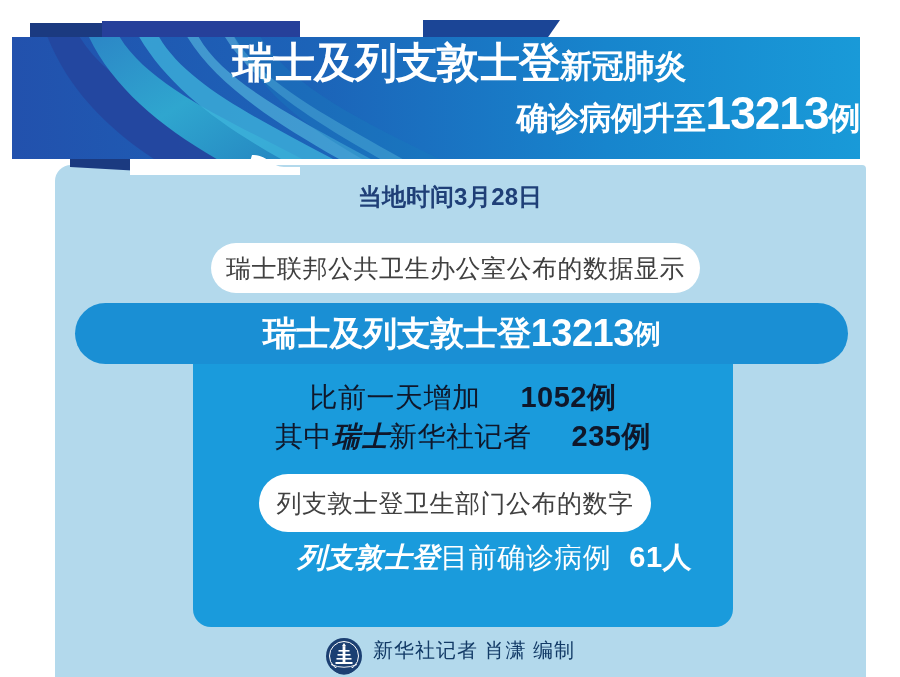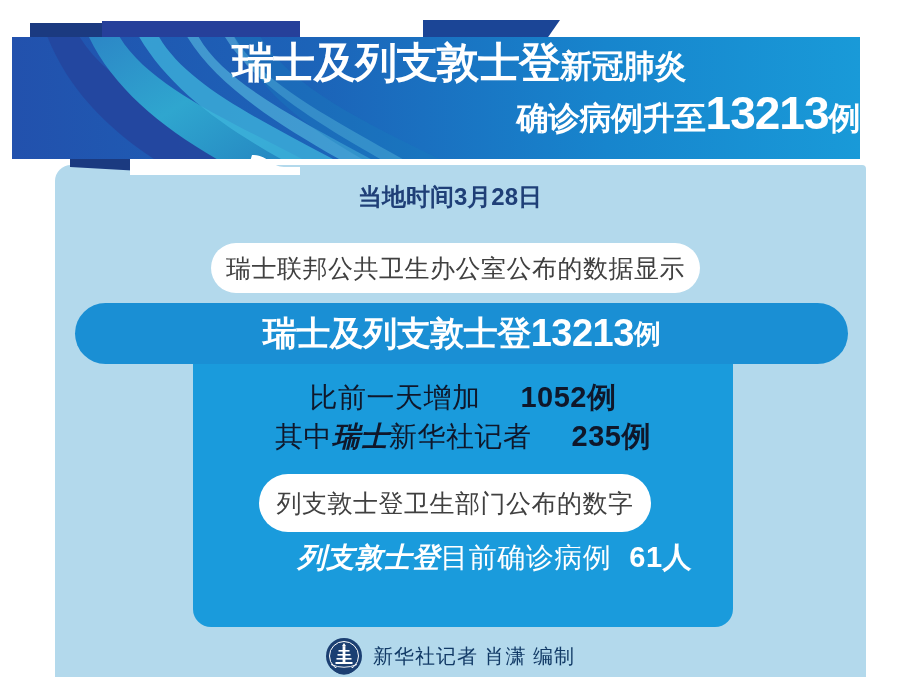--- a/index.html
+++ b/index.html
@@ -191,21 +191,20 @@
   .gap-small { display: inline-block; width: 18px; }
   .row-center { text-align: center; }
 
   
   .footer {
     position: absolute;
     left: 0;
     top: 622px;
     width: 900px;
     display: flex;
-    align-items: center;
     justify-content: center;
     z-index: 6;
   }
   .footer .logo {
     width: 38px;
     height: 38px;
     margin-right: 10px;
     flex: none;
   }
   .footer .credit {

